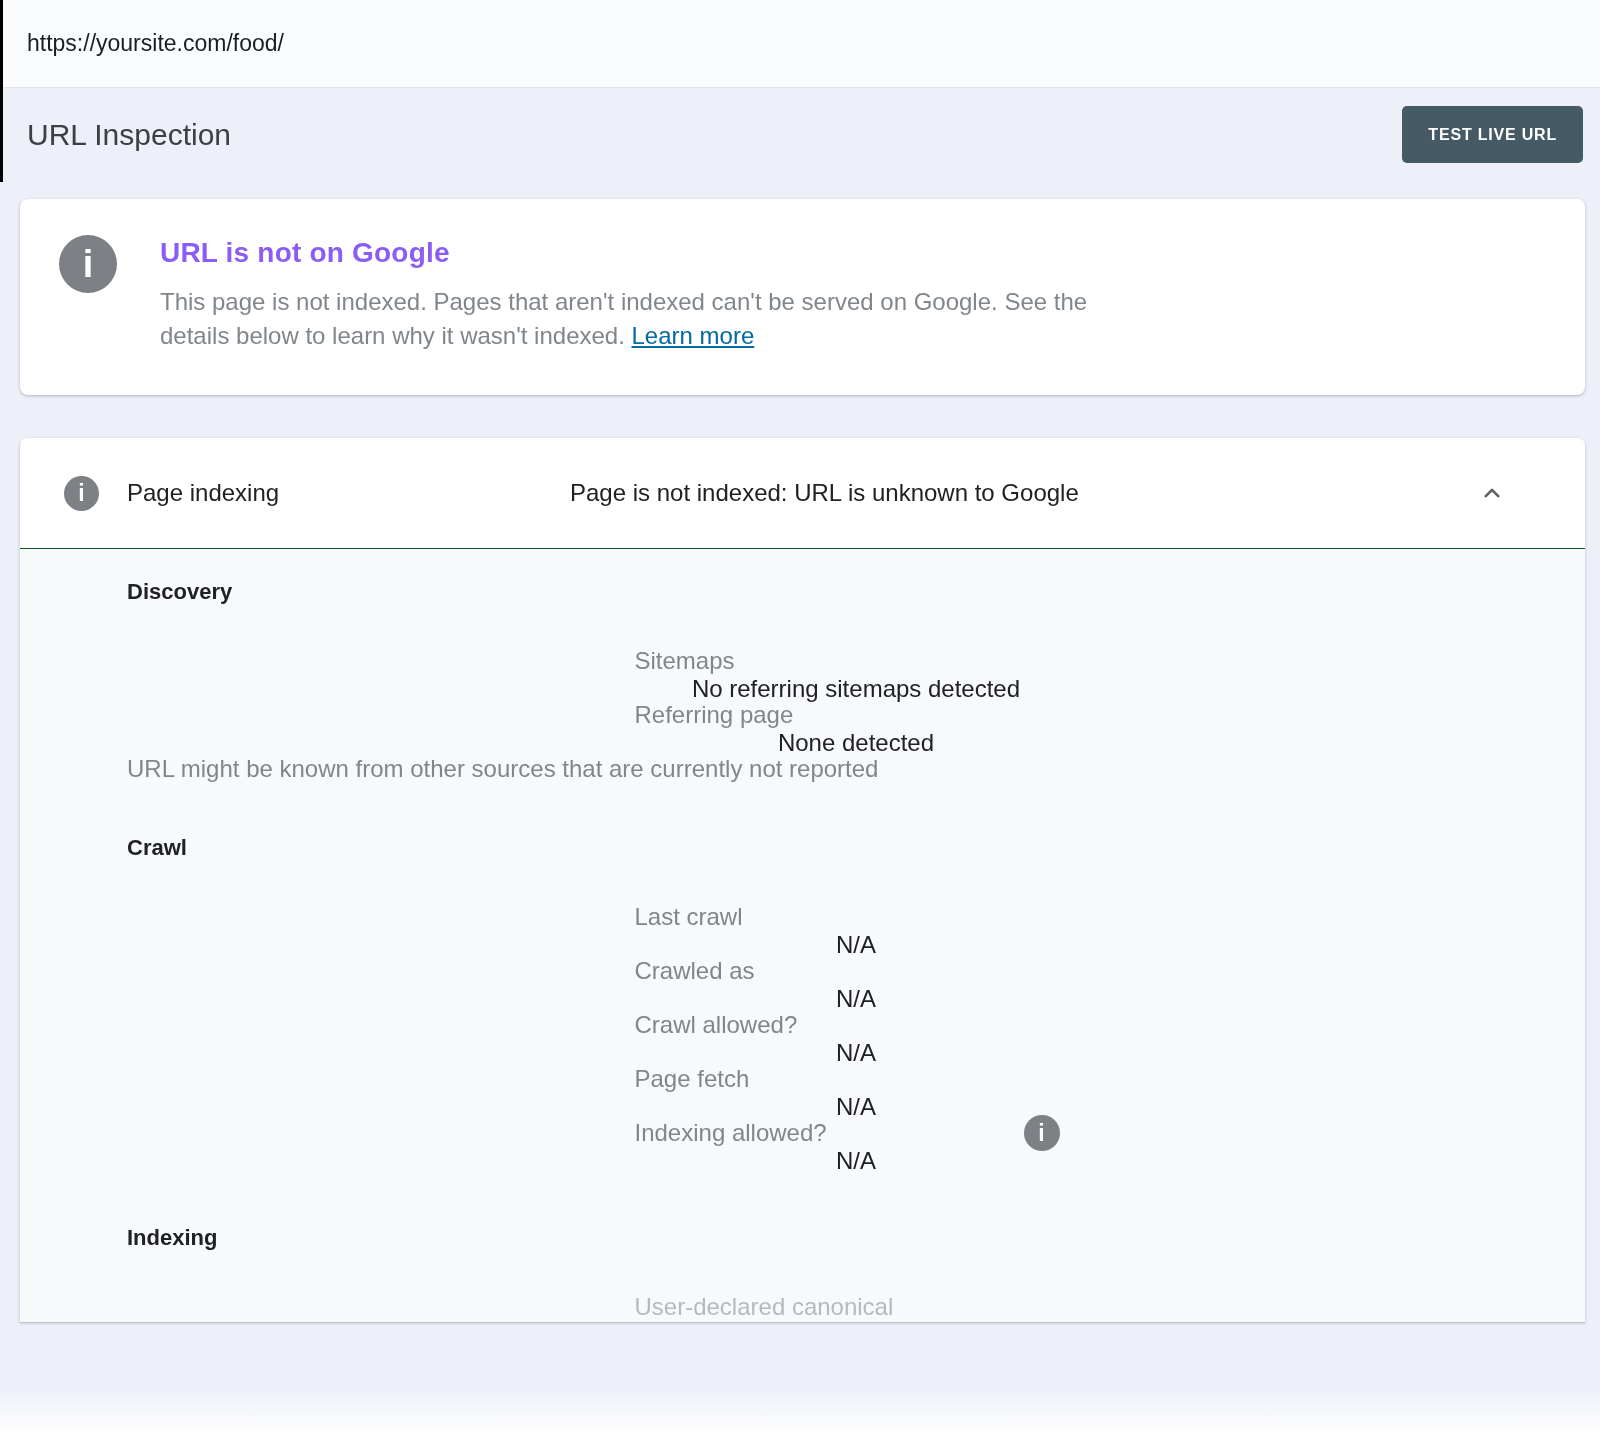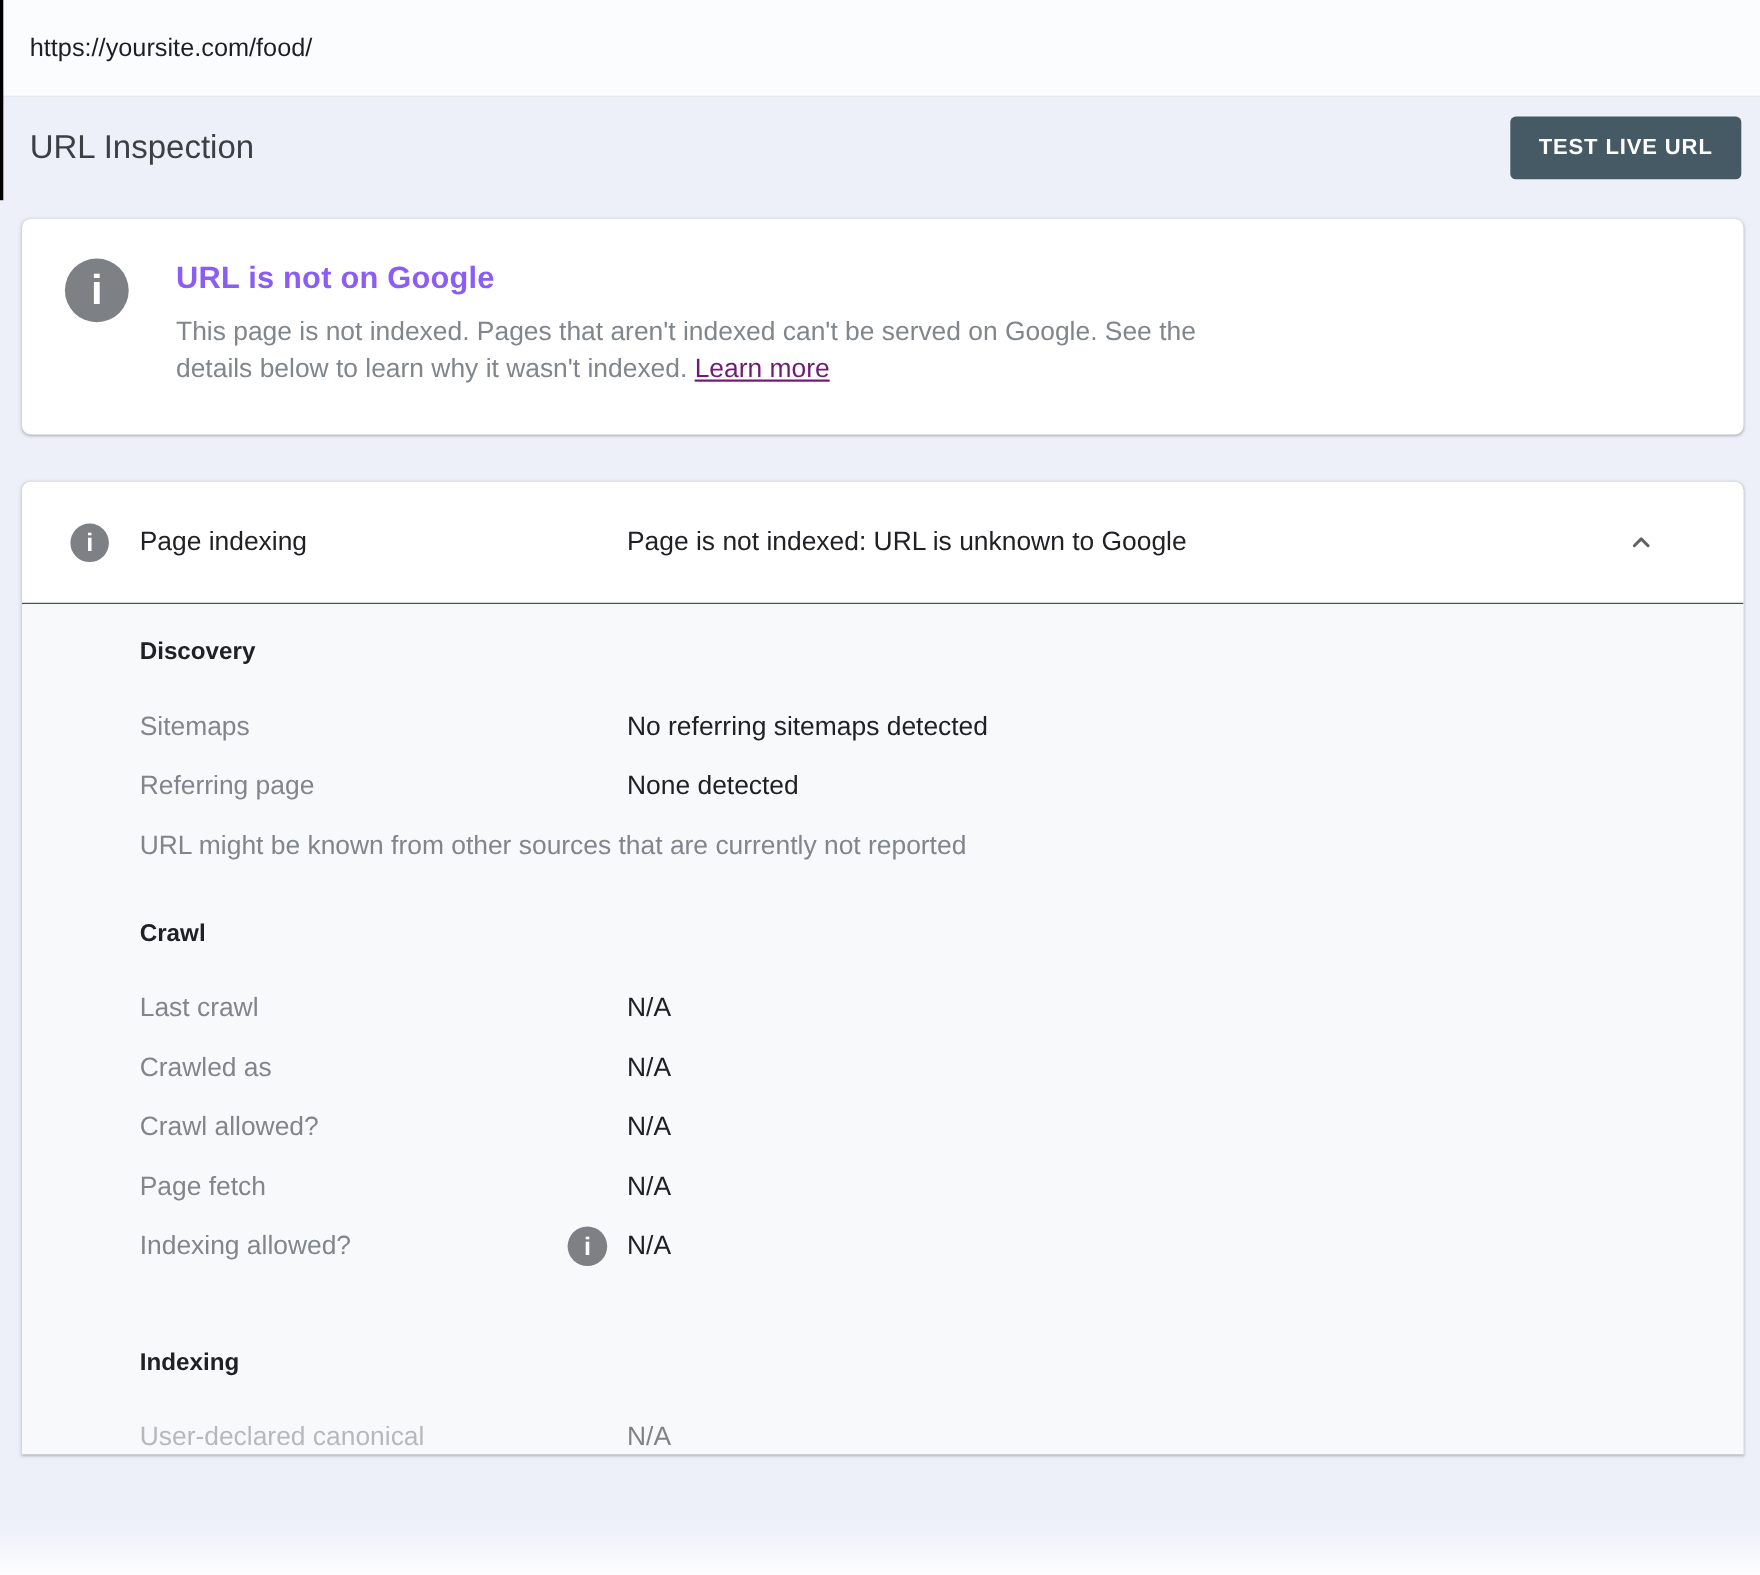--- a/index.html
+++ b/index.html
@@ -22,21 +22,21 @@
   .url-bar-text { font-size:23px; color:#1c1e21; }
 
   
   .page-header {
     height:93px; display:flex; align-items:center; justify-content:space-between;
     padding:0 17px 0 27px;
   }
   .page-title { font-size:30px; color:#3c4043; font-weight:400; }
   .test-live-url-btn {
     background:#455a64; color:#fff; border:none; border-radius:5px;
-    font-family:inherit; font-size:20px; font-weight:700; letter-spacing:0.8px;
+    font-family:inherit; font-size:16px; font-weight:700; letter-spacing:0.8px;
     padding:0 26px; height:57px; cursor:pointer;
   }
 
   
   .card {
     margin:0 15px 0 20px; background:#fff; border-radius:8px;
     box-shadow:0 1px 2px rgba(60,64,67,.22), 0 1px 3px 1px rgba(60,64,67,.1);
   }
 
   
@@ -49,21 +49,21 @@
   }
   .info-icon-lg { width:58px; height:58px; font-size:38px; }
   .info-icon-sm { width:35px; height:35px; font-size:23px; }
   .info-icon-row { width:36px; height:36px; font-size:23px; }
   .status-text-col { margin-left:43px; padding-top:2px; }
   .status-title { font-size:28px; font-weight:700; color:#8b5cf6; letter-spacing:0.2px; }
   .status-desc {
     margin-top:16px; max-width:985px;
     font-size:24px; line-height:34px; color:#80868b;
   }
-  .learn-more { color:#701a75; text-decoration:underline; cursor:pointer; }
+  .learn-more { color:#0369a1; text-decoration:underline; cursor:pointer; }
   .status-actions {
     border-top:1px solid #e8eaed; height:109px;
     display:flex; align-items:center; padding:0 72px 0 140px;
   }
   .ghost-btn {
     background:none; border:none; font-family:inherit; cursor:pointer;
     font-size:21px; font-weight:700; letter-spacing:0.8px; color:#bdc1c6;
   }
   .actions-right { margin-left:auto; display:flex; align-items:center; gap:32px; }
   .page-changed { font-size:22px; color:#5f6368; }
@@ -77,21 +77,21 @@
   .pi-left { display:flex; align-items:center; width:506px; flex-shrink:0; }
   .pi-title { margin-left:28px; font-size:24px; color:#202124; }
   .pi-status { font-size:24px; color:#202124; }
   .chevron { margin-left:auto; width:30px; height:30px; cursor:pointer; }
 
   .pi-detail {
     background:#f8f9fa; border-top:1px solid #14532d;
     height:774px; padding:30px 0 0 107px; position:relative;
   }
   .section-heading { font-size:22px; font-weight:700; color:#202124; height:28px; }
-  .detail-row { display:flex; align-items:center; height:28px; margin-bottom:26px; }
+  .detail-row { display:flex; align-items:center; height:28px; margin-bottom:26px;flex-direction:column; }
   .row-label { width:443px; flex-shrink:0; font-size:24px; color:#80868b; position:relative; display:flex; align-items:center; }
   .row-label .info-icon-row { position:absolute; right:18px; top:50%; transform:translateY(-50%); }
   .row-value { font-size:24px; color:#202124; }
   .note-line { font-size:24px; color:#80868b; height:28px; margin-bottom:0; }
   .gap-40 { height:40px; } .gap-52 { height:52px; }
   .row-faded { opacity:0.55; }
 
   
   .bottom-fade {
     position:absolute; left:0; bottom:0; width:100%; height:46px;

